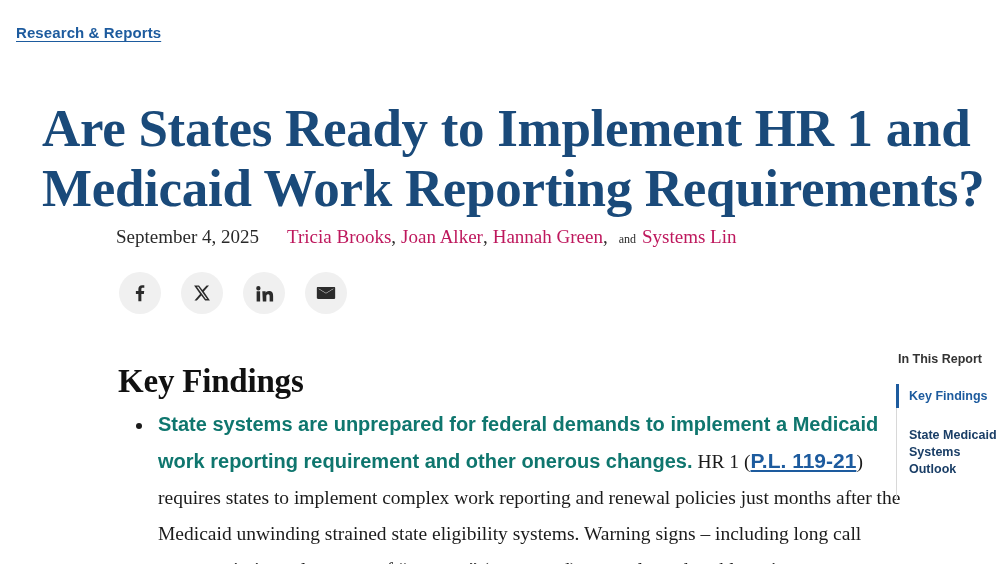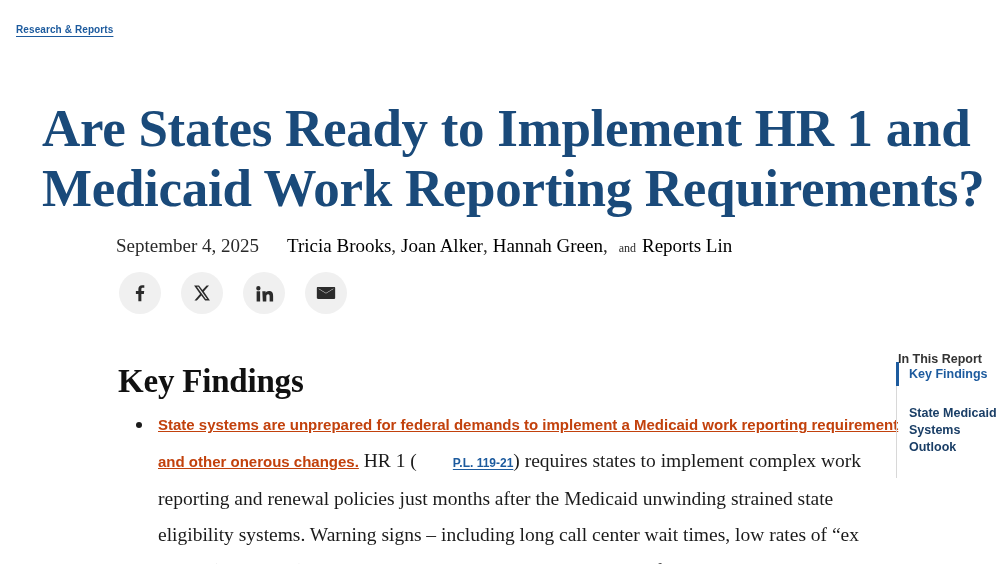--- a/index.html
+++ b/index.html
@@ -14,21 +14,21 @@
     position: relative;
     width: 1002px; height: 564px;
     background: #ffffff;
   }
 
   
   .category-link {
     position: absolute;
     left: 16px; top: 24px;
     font-family: "Liberation Sans", sans-serif;
-    font-size: 10px;
+    font-size: 15px;
     font-weight: 700;
     color: #1d5b9e;
     text-decoration: underline;
     text-underline-offset: 3px;
     letter-spacing: 0.1px;
     cursor: pointer;
   }
 
   
   .article-title {
@@ -40,21 +40,21 @@
     line-height: 60px;
     font-weight: 700;
     color: #1a4a7a;
     letter-spacing: -0.3px;
     margin-left: 28px;
   }
 
   
   .byline {
     position: absolute;
-    left: 116px; top: 235px;
+    left: 116px; top: 226px;
     display: flex;
     align-items: flex-start;
     gap: 0;
     font-size: 16px;
   }
   .byline-date {
     font-family: "Liberation Serif", serif;
     font-size: 19px;
     color: #2a2a2a;
     margin-right: 28px;
@@ -63,21 +63,21 @@
   .authors {
     display: flex;
     align-items: baseline;
     flex-wrap: nowrap;
     font-family: "Liberation Serif", serif;
     font-size: 19px;
     color: #1a4a7a;
     white-space: nowrap;
   }
   .author {
-    color: #000000;
+    color: #be185d;
     font-weight: 400;
     text-decoration: none;
     cursor: pointer;
   }
   .author-sep { color: #2a2a2a; margin-right: 5px; }
   .author-and { color: #2a2a2a; margin: 0 6px; font-family: "Liberation Serif", serif; font-size:12px;}
 
   
   .share-row {
     position: absolute;
@@ -115,44 +115,44 @@
     margin: 0;
     padding: 0 0 0 36px;
     list-style: disc;
     font-family: "Liberation Serif", serif;
     font-size: 19.5px;
     line-height: 36px;
     color: #1b1b1b;
   }
   .bullets li { padding-left: 4px; }
   .bullets li::marker { font-size: 19px; }
-  .lead-bold { font-family: "Liberation Sans", sans-serif; font-weight: 700; font-size: 15px; color: #c2410c; text-decoration: underline; }
+  .lead-bold { font-family: "Liberation Sans", sans-serif; font-weight: 700; font-size: 20px; color: #0f766e; }
   .inline-link {
     color: #1d5b9e;
     font-weight: 700;
     font-family: "Liberation Sans", sans-serif;
-    font-size: 12px;
+    font-size: 21px;
     text-decoration: underline;
     text-underline-offset: 2px;
     cursor: pointer;
-    margin-left: 36px;
   }
 
   
   .toc {
     position: absolute;
     right: 0; top: 352px;
     width: 120px;
     padding-left: 14px;
   }
   .toc-title {
     font-family: "Liberation Sans", sans-serif;
     font-size: 12.5px;
     font-weight: 700;
     color: #333333;
+    margin-bottom: 22px;
     padding-left: 2px;
   }
   .toc-list {
     border-left: 1px solid #d8d8d8;
     padding-left: 0;
     margin: 0;
     list-style: none;
   }
   .toc-item {
     position: relative;
@@ -185,21 +185,21 @@
   <div class="byline">
     <span class="byline-date">September 4, 2025</span>
     <span class="authors">
       <a class="author">Tricia Brooks</a>
         <span class="author-sep">,</span>
       <a class="author">Joan Alker</a>
         <span class="author-sep">,</span>
       <a class="author">Hannah Green</a>
         <span class="author-sep">,</span>
       <span class="author-and">and</span>
-      <a class="author">Reports Lin</a>
+      <a class="author">Systems Lin</a>
     </span>
   </div>
 
   <div class="share-row">
     <div class="share-btn">
       <span>
         <svg width="22" height="22" viewBox="0 0 24 24">
             <path fill="#2b2b2b" d="M13.5 21v-8h2.7l.4-3.1h-3.1V7.9c0-.9.25-1.5 1.55-1.5H16.7V3.6c-.29-.04-1.28-.12-2.43-.12-2.41 0-4.06 1.47-4.06 4.17V9.9H7.5V13h2.71v8z"></path>
           </svg>
       </span>

